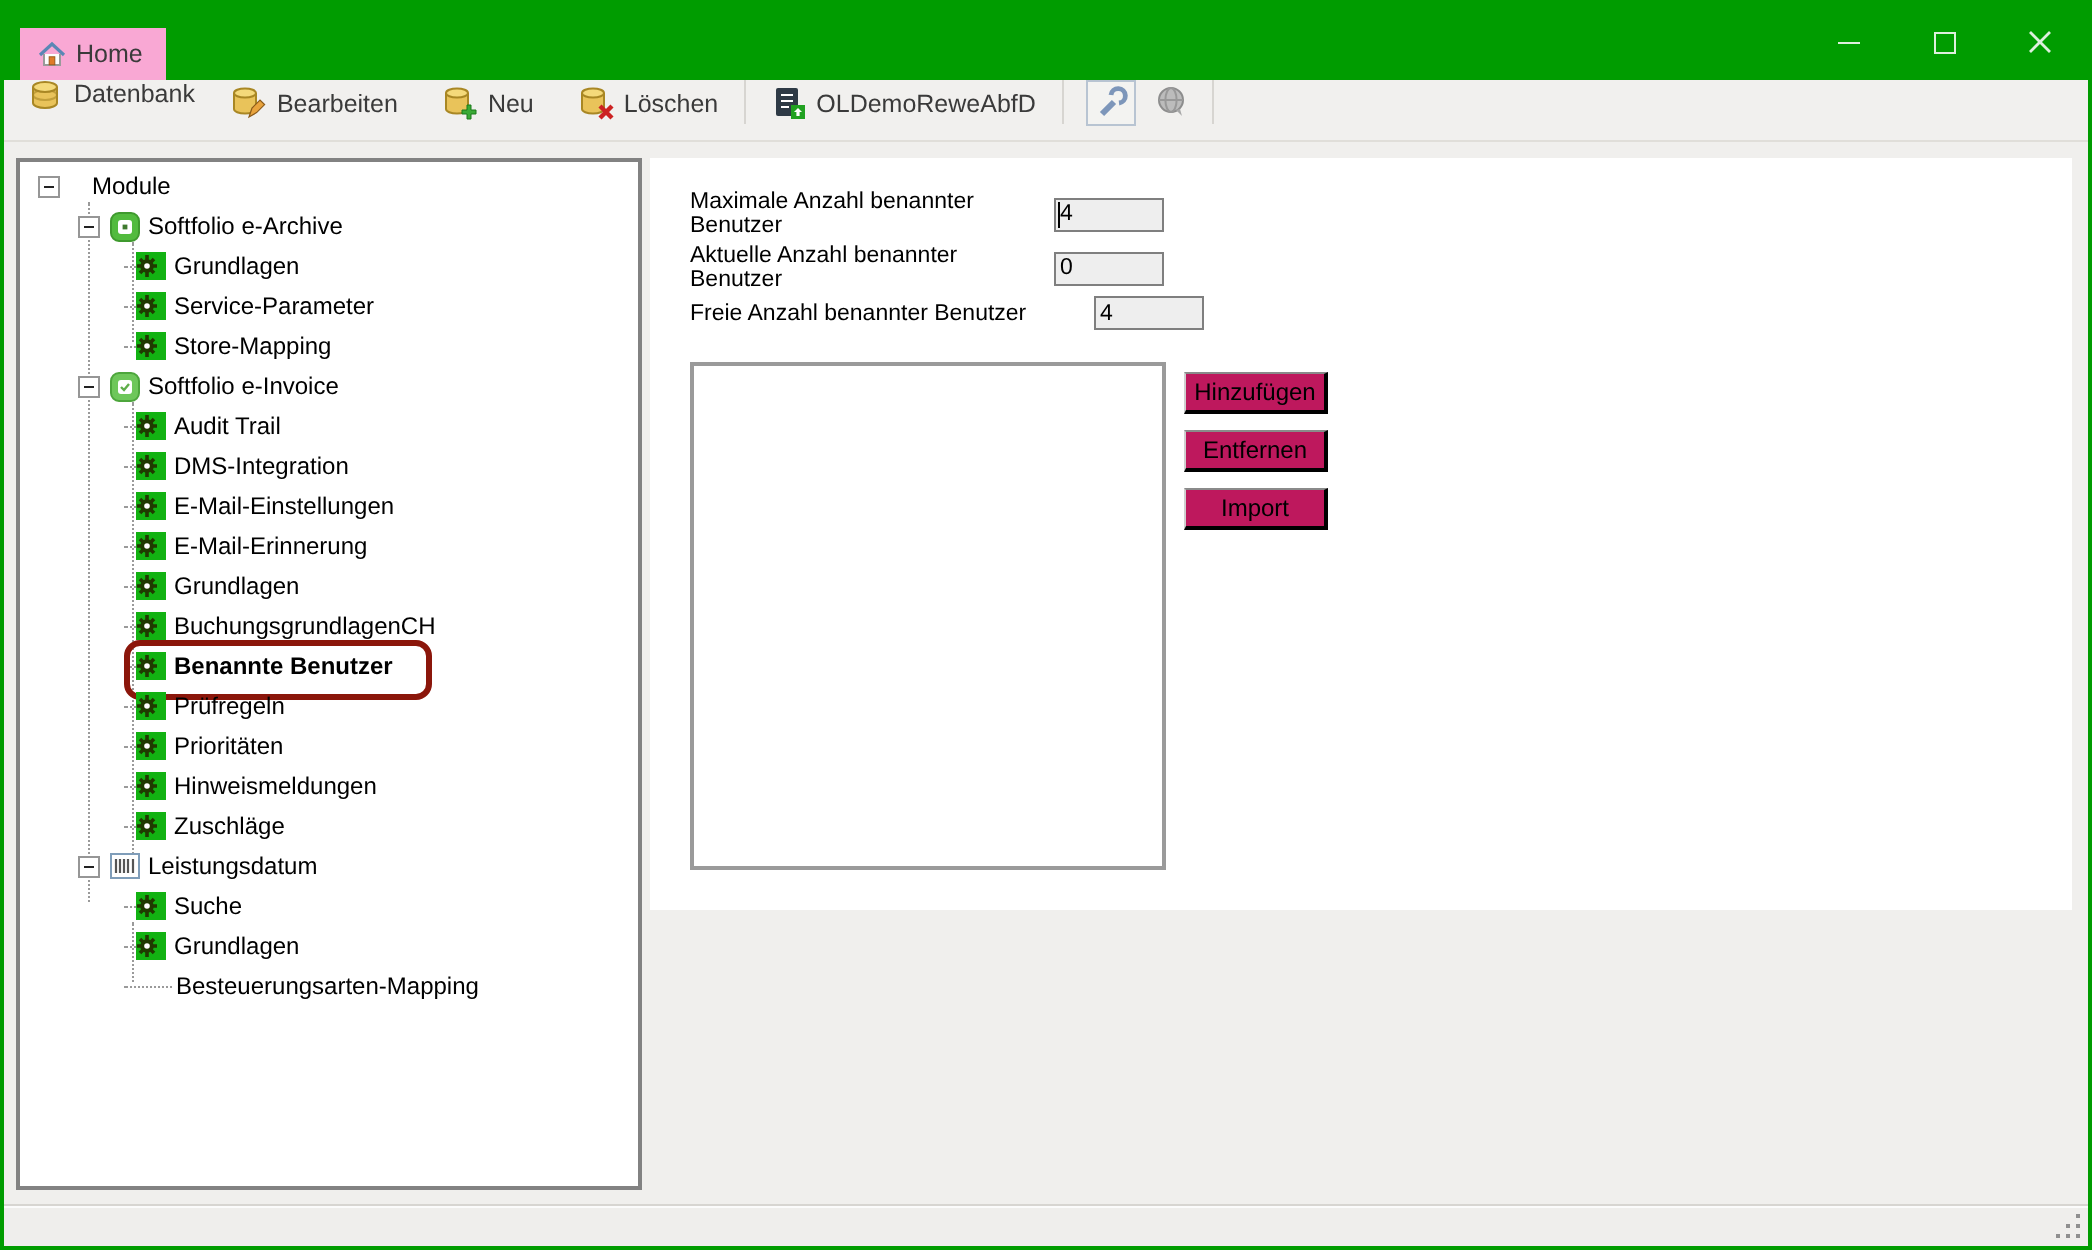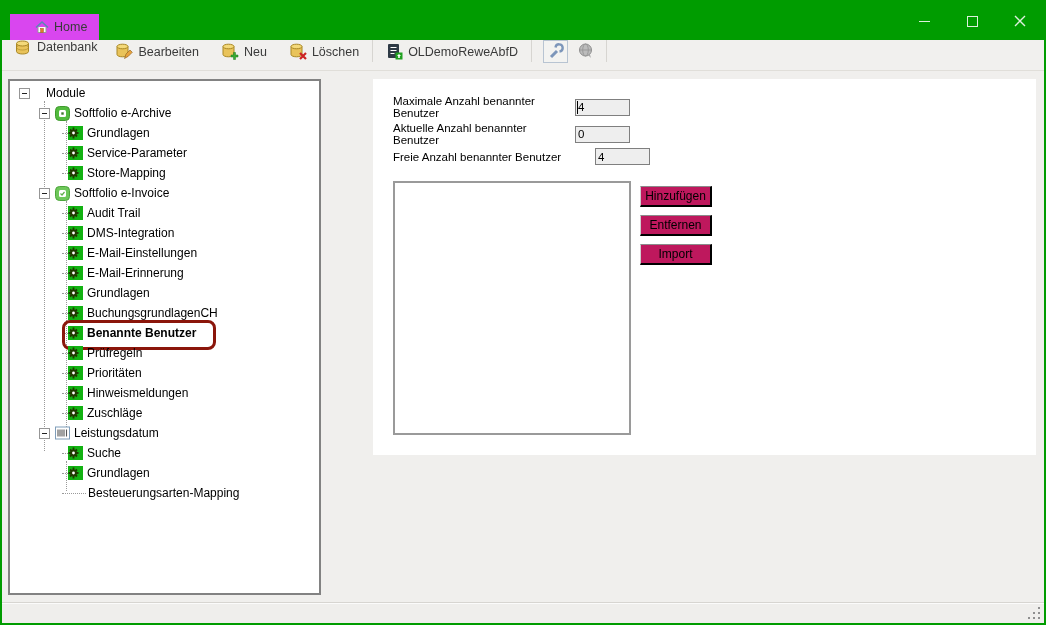--- a/index.html
+++ b/index.html
@@ -4,22 +4,22 @@
 <style>
   * { box-sizing: border-box; margin: 0; padding: 0; }
   html,body { width:1046px; height:625px; }
   body { font-family: "Liberation Sans", sans-serif; font-size:12px; color:#000; }
 
   .window { position:relative; width:1046px; height:625px;
             border:2px solid #009c00; background:#f0efed; overflow:hidden; }
 
   
   .titlebar { position:absolute; left:0; top:0; right:0; height:38px; background:#009c00; }
-  .tab { position:absolute; left:8px; bottom:0; height:26px; padding:0 12px 0 24px;
-         background:#d946ef; display:flex; align-items:center; gap:4px;
+  .tab { position:absolute; left:8px; bottom:0; height:26px; padding:0 12px 0 8px;
+         background:#f9a8d4; display:flex; align-items:center; gap:4px;
          font-size:12.5px; color:#3a3a3a; }
   .wctrls { position:absolute; right:0; top:0; height:38px; display:flex; }
   .wbtn { width:48px; height:38px; display:flex; align-items:center; justify-content:center; cursor:default; }
   .min-ic { width:11px; border-top:1.4px solid #ddefdd; display:block; }
   .max-ic { width:11px; height:11px; border:1.4px solid #ddefdd; display:block; }
 
   
   .toolbar { position:absolute; left:0; top:38px; right:0; height:31px; background:#f1f0ee;
              display:flex; align-items:flex-start; padding:0 0 0 12px; border-bottom:1px solid #e0ded9;
              font-size:12.5px; color:#3a3a3a; }
@@ -57,21 +57,21 @@
   .d1 .exp { margin-left:29px; }
   .d1 .ic { margin-left:5px; }
   .hstub { display:inline-block; width:6px; border-top:1px dotted #9a9a9a; margin-left:52px; flex:0 0 auto; }
   .hstub.long { width:24px; }
   .ic { width:15px; height:15px; flex:0 0 auto; display:inline-flex; }
   .sel .tlabel { font-weight:bold; }
   .sel::after { content:""; position:absolute; left:52px; width:148px; top:-3px; height:24px;
                 border:3px solid #8b160b; border-radius:8px; pointer-events:none; }
 
   
-  .rightpanel { position:absolute; left:323px; top:8px; right:8px; height:376px; background:#fff;margin-left:48px; }
+  .rightpanel { position:absolute; left:323px; top:8px; right:8px; height:376px; background:#fff; }
   .frow { position:absolute; left:20px; display:flex; align-items:center; }
   .frow .flabel { width:182px; font-size:11.5px; }
   .inwrap { position:relative; }
   .frow input { width:55px; height:17px; background:#eeeeee; border:1px solid #7f7f7f;
                 font-family:"Liberation Sans",sans-serif; font-size:11.5px; padding:0 2px; color:#000; }
   .caret { position:absolute; left:2px; top:2px; width:1px; height:13px; background:#000; }
   .fr0 { top:16px; } .fr1 { top:43px; } .fr2 { top:69px;gap:20px; }
   .listbox { position:absolute; left:20px; top:102px; width:238px; height:254px;
              background:#fff; border:2px solid #9a9a9a; }
   .act { position:absolute; left:267px; width:72px; height:21px; background:#be185d;

